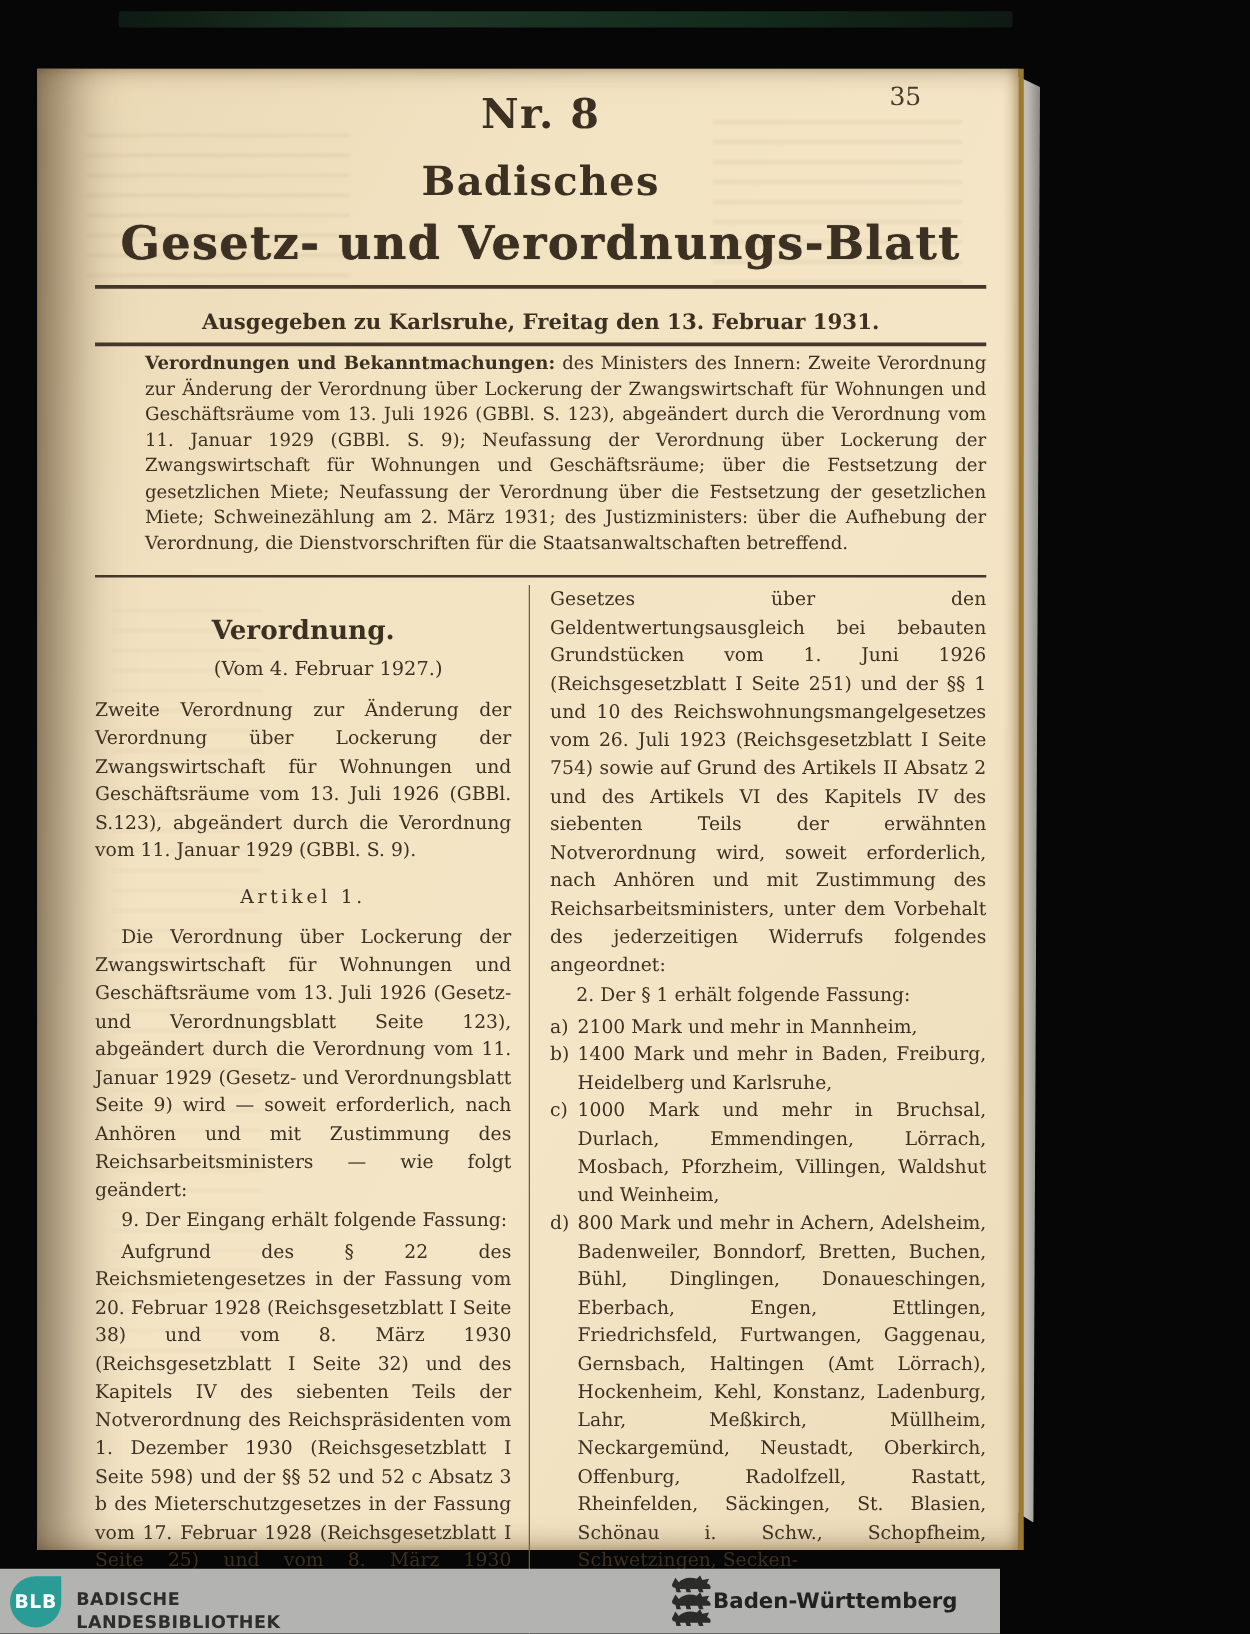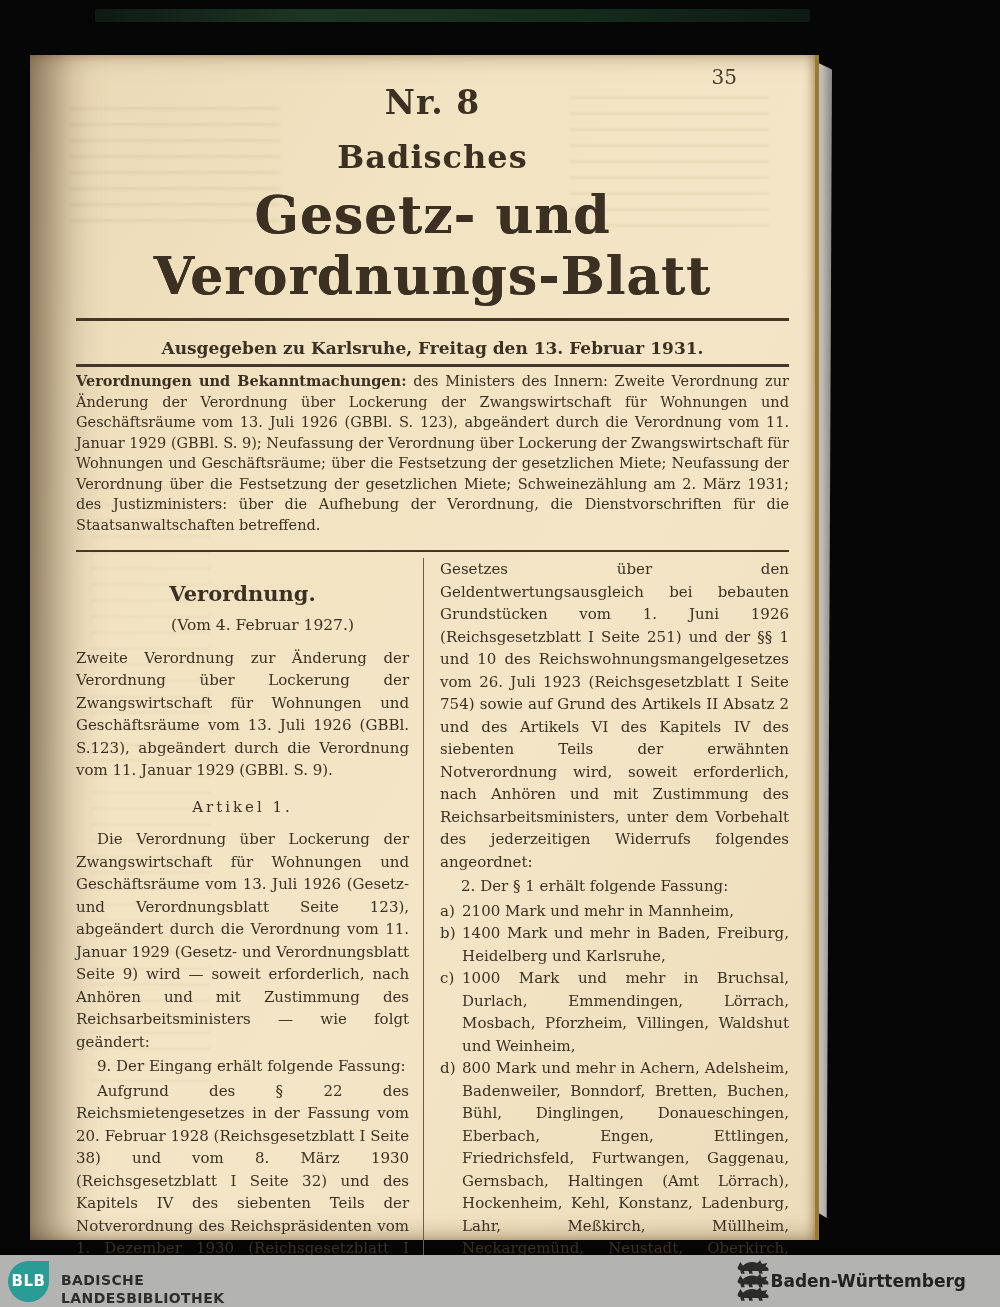--- a/index.html
+++ b/index.html
@@ -36,31 +36,31 @@
   }
   .bleed.b1{left:40px;top:40px;width:210px;height:140px;}
   .bleed.b2{left:540px;top:35px;width:200px;height:150px;opacity:.12;}
   .bleed.b3{left:60px;top:420px;width:120px;height:620px;opacity:.08;}
 
   .content{position:relative;padding:0 26px 0 46px;}
 
   .page-number{position:absolute;top:10px;right:78px;font-size:20px;color:#463a2b;}
 
   
-  .masthead{text-align:center;padding-top:28px;}
+  .masthead{text-align:center;padding-top:16px;}
   .issue{font-size:33px;font-weight:bold;letter-spacing:1px;}
   .title1{font-size:32px;font-weight:bold;margin-top:16px;letter-spacing:1px;}
-  .title2{font-size:52px;font-weight:bold;margin-top:8px;letter-spacing:1px;
+  .title2{font-size:37px;font-weight:bold;margin-top:8px;letter-spacing:1px;
           text-shadow:0 0 .6px #3c3023;}
   .rule{border:none;background:#44362a;height:3px;margin:0;}
   .rule.r1{margin-top:12px;}
   .dateline{text-align:center;font-size:17px;font-weight:bold;padding:17px 0 6px;}
   .rule.r2{height:3px;}
   .inhalt-head{text-align:center;font-size:16px;font-weight:bold;margin-top:6px;}
-  .inhalt-body{font-size:14.5px;line-height:1.42;text-align:justify;margin-top:4px;}
+  .inhalt-body{font-size:14.5px;line-height:1.42;text-align:justify;margin-top:4px;margin-left:40px;}
   .inhalt-body .lead{font-weight:bold;}
   .rule.r3{height:2px;margin-top:8px;}
 
   
   .cols{display:flex;margin-top:6px;}
   .col{font-size:15px;line-height:1.5;text-align:justify;}
   .col.left{width:336px;padding-right:14px;}
   .col.right{width:352px;padding-left:16px;border-left:1px solid #6e5c44;}
   .col p{margin:0 0 2px 0;}
   .col p.indent{text-indent:1.4em;}
@@ -69,21 +69,21 @@
   .vo-sub{text-align:justify;font-size:15px;margin-bottom:8px;}
   .artikel{text-align:center;font-size:15px;letter-spacing:3px;margin:14px 0 10px;}
   .num-item{margin-top:10px;}
   .list{margin-top:2px;}
   .list-row{display:flex;}
   .list-row .lbl{width:22px;flex:none;}
   .list-row .txt{flex:1;text-align:justify;}
 
   
   .footer{
-    position:absolute;left:0;bottom:0;width:1000px;height:52px;
+    position:absolute;left:0;bottom:0;width:800px;height:52px;
     background:#b3b3b1;display:flex;align-items:center;justify-content:space-between;
     font-family:"DejaVu Sans","Liberation Sans",sans-serif;
   }
   .blb-group{display:flex;align-items:center;gap:12px;margin-left:8px;cursor:pointer;}
   .blb-logo{
     width:41px;height:41px;background:#2a9b95;border-radius:50% 0 50% 50%;
     display:flex;align-items:center;justify-content:center;
   }
   .blb-logo span{color:#fff;font-weight:bold;font-size:15px;letter-spacing:.5px;}
   .blb-name{color:#2d2d2d;font-weight:bold;font-size:14px;line-height:1.25;letter-spacing:.4px;margin-top:17px;}

